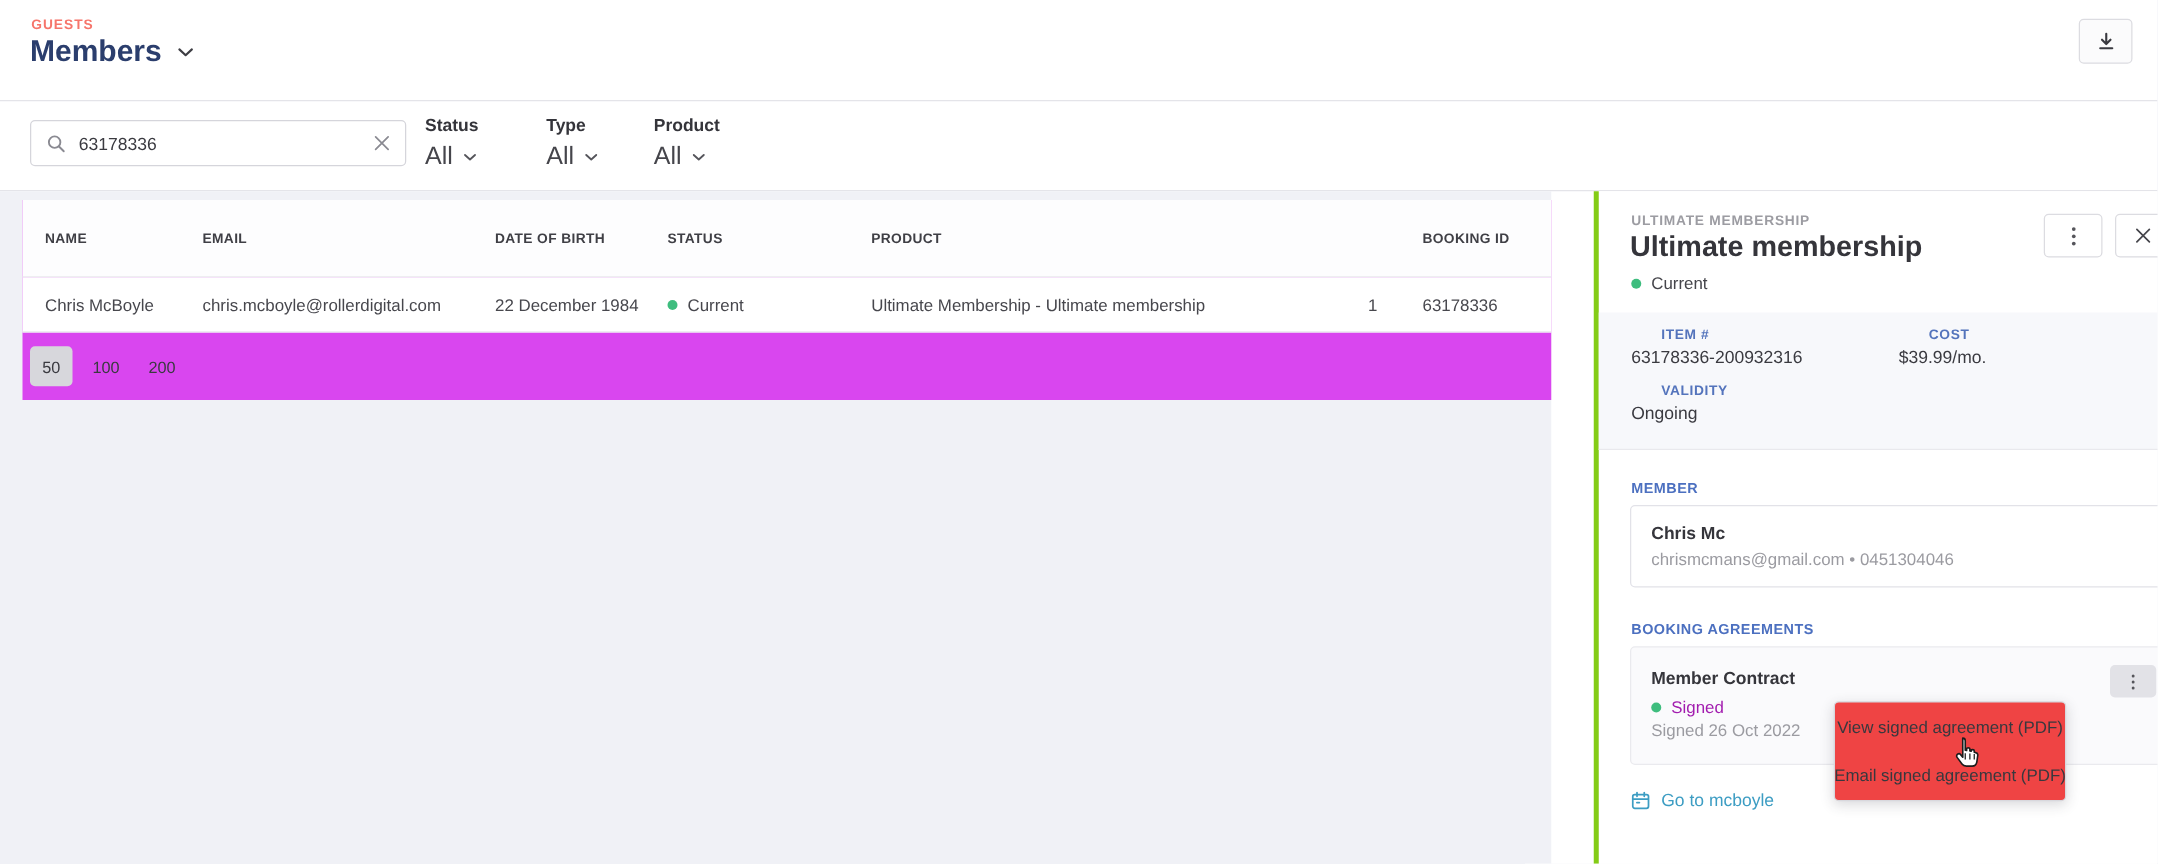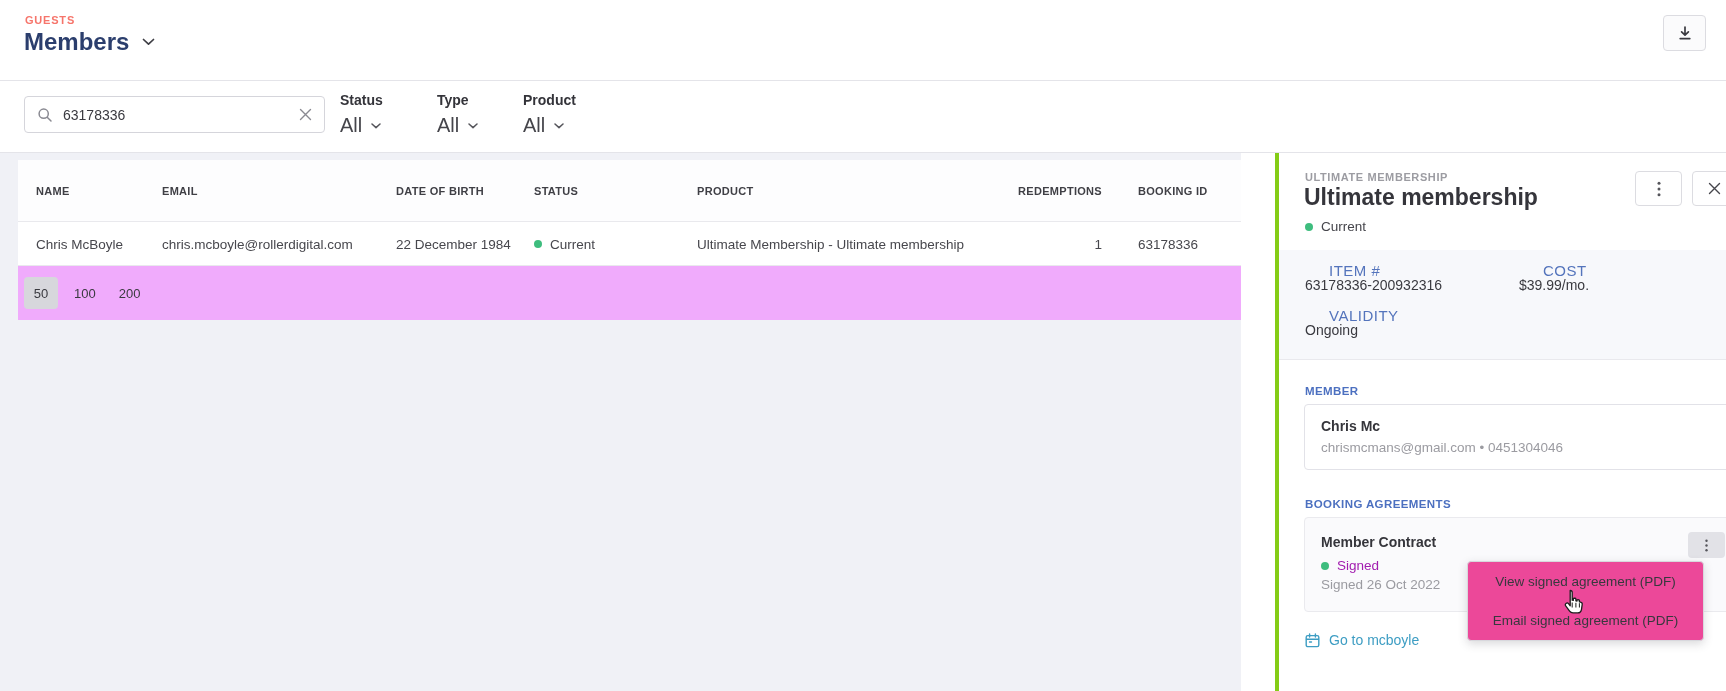--- a/index.html
+++ b/index.html
@@ -26,21 +26,21 @@
     background:#fff; display:flex; align-items:center; padding:0 12px; gap:10px; }
   .search-input { flex:1; border:none; outline:none; font-size:14px; color:#3a3a40; font-family:inherit; background:transparent; }
   .clear-btn { display:flex; align-items:center; cursor:pointer; }
   .filter-group { top:92px; }
   .fg-label { font-size:14px; font-weight:bold; color:#34343a; }
   .fg-value { margin-top:6px; font-size:20px; color:#45454b; display:flex; align-items:center; gap:9px; cursor:pointer; }
   .fg-status { left:340px; } .fg-type { left:437px; } .fg-product { left:523px; }
 
   
   .main-bg { left:0; top:153px; width:1241px; height:538px; background:#f0f1f6; }
-  .table-card { left:18px; top:160px; width:1223px; height:160px; background:#f0abfc; }
+  .table-card { left:18px; top:160px; width:1223px; height:160px; background:#d946ef; }
   .thead { position:absolute; left:0; top:0; width:1223px; height:62px; border-bottom:1px solid #e9e9ed; background:#fdfdfe; }
   .th { position:absolute; top:0; height:62px; display:flex; align-items:center; font-size:11px; font-weight:bold;
         letter-spacing:.3px; color:#3f3f45; white-space:nowrap; }
   .trow { position:absolute; left:0; top:62px; width:1223px; height:44px; border-bottom:1px solid #e9e9ed; background:#fff; cursor:pointer; }
   .td { position:absolute; top:0; height:44px; display:flex; align-items:center; font-size:13.5px; color:#47474d; white-space:nowrap; }
   .c-name { left:18px; } .c-email { left:144px; } .c-dob { left:378px;text-align:right; } .c-status { left:516px; }
   .c-product { left:679px; } .c-redemptions { right:139px; } .c-booking { left:1120px; }
   .dot { width:8px; height:8px; border-radius:50%; background:#3ebd7e; margin-right:8px; flex:none; }
   .pagination { position:absolute; left:6px; top:106px; height:54px; display:flex; align-items:center; gap:9px; }
   .pg-item { min-width:34px; height:32px; padding:0 7px; display:flex; align-items:center; justify-content:center;
@@ -51,38 +51,38 @@
   .panel { left:1249px; top:153px; width:553px; height:538px; background:#fff; border-left:4px solid #84cc16;margin-left:26px; }
   .panel .abs { position:absolute; }
   .p-eyebrow { left:26px; top:18px; font-size:11px; font-weight:bold; letter-spacing:.6px; color:#9c9ca2; }
   .p-title { left:25px; top:31px; font-size:23px; font-weight:bold; color:#35353b; }
   .p-status { left:26px; top:66px; display:flex; align-items:center; font-size:13.5px; color:#45454b; }
   .icon-btn { border:1px solid #dcdce1; border-radius:4px; background:#fff; display:flex; align-items:center;
     justify-content:center; cursor:pointer; }
   .p-kebab-btn { left:356px; top:18px; width:47px; height:35px; }
   .p-close-btn { left:413px; top:18px; width:44px; height:35px; }
   .p-info { left:0; top:97px; width:476px; height:110px; background:#f7f8fb; border-bottom:1px solid #e9e9ed; }
-  .info-label { position:absolute; font-size:15px; font-weight:normal; letter-spacing:.5px; color:#5474bc;padding-left:24px; }
+  .info-label { position:absolute; font-size:11px; font-weight:bold; letter-spacing:.5px; color:#5474bc;padding-left:24px; }
   .info-value { position:absolute; font-size:14px; color:#3a3a40; }
   .sec-label { font-size:11.5px; font-weight:bold; letter-spacing:.4px; color:#4c70c0; }
   .member-label { left:26px; top:232px; }
   .member-card { left:25px; top:251px; width:431px; height:66px; border:1px solid #e2e2e8; border-radius:4px; background:#fff; }
   .mc-name { left:16px; top:13px; font-size:14px; font-weight:bold; color:#35353b; }
   .mc-contact { left:16px; top:35px; font-size:13.5px; color:#9b9ba1; }
   .agree-label { left:26px; top:345px; }
   .agree-card { left:25px; top:364px; width:431px; height:95px; background:#fafafc; border:1px solid #eaeaee; border-radius:4px;padding-left:12px; }
   .ac-name { left:16px; top:16px; font-size:14px; font-weight:bold; color:#35353b; }
   .ac-status { left:16px; top:40px; display:flex; align-items:center; font-size:13.5px; color:#a21caf; }
   .ac-date { left:16px; top:59px; font-size:13.5px; color:#9b9ba1; }
   .ac-kebab { left:383px; top:14px; width:37px; height:26px; background:#e2e2e7; border-radius:4px;
     display:flex; align-items:center; justify-content:center; cursor:pointer; }
   .go-booking { left:26px; top:479px; display:flex; align-items:center; gap:9px; font-size:14px; color:#3d9dc3; cursor:pointer; }
 
   
-  .ctx-menu { left:1467px; top:561px; width:237px; background:#ec4899; border:1px solid #d8d8dd; border-radius:4px;
+  .ctx-menu { left:1467px; top:561px; width:186px; background:#ef4444; border:1px solid #d8d8dd; border-radius:4px;
     box-shadow:0 3px 10px rgba(50,50,60,.18); z-index:5; }
   .ctx-item { height:39px; display:flex; align-items:center; justify-content:center; font-size:13.5px; color:#38383e; cursor:pointer; white-space:nowrap; }
   .cursor-glyph { left:1563px; top:589px; z-index:9; pointer-events:none; }
 </style>
 </head>
 <body>
 
 <div class="abs eyebrow">GUESTS</div>
 <div class="abs page-title-wrap">
   <span class="page-title">Members</span>
@@ -147,21 +147,20 @@
 <div class="hr" style="top:152px;"></div>
 
 <div class="abs main-bg"></div>
 <div class="abs table-card">
   <div class="thead">
     <div class="th c-name">NAME</div>
     <div class="th c-email">EMAIL</div>
     <div class="th c-dob">DATE OF BIRTH</div>
     <div class="th c-status">STATUS</div>
     <div class="th c-product">PRODUCT</div>
-    <div class="th c-redemptions">REDEMPTIONS</div>
     <div class="th c-booking">BOOKING ID</div>
   </div>
   <div class="trow">
     <div class="td c-name">Chris McBoyle</div>
     <div class="td c-email">chris.mcboyle@rollerdigital.com</div>
     <div class="td c-dob">22 December 1984</div>
     <div class="td c-status">
       <span class="dot"></span>
       <span>Current</span>
     </div>

